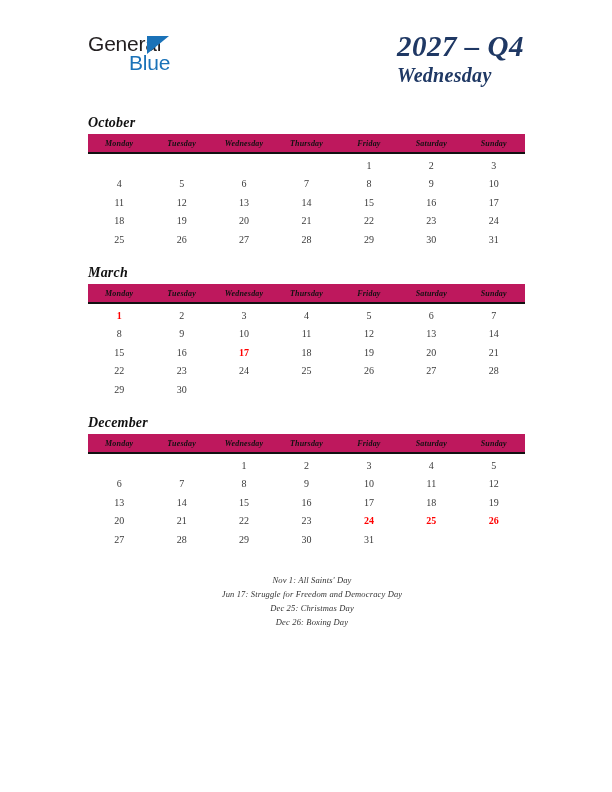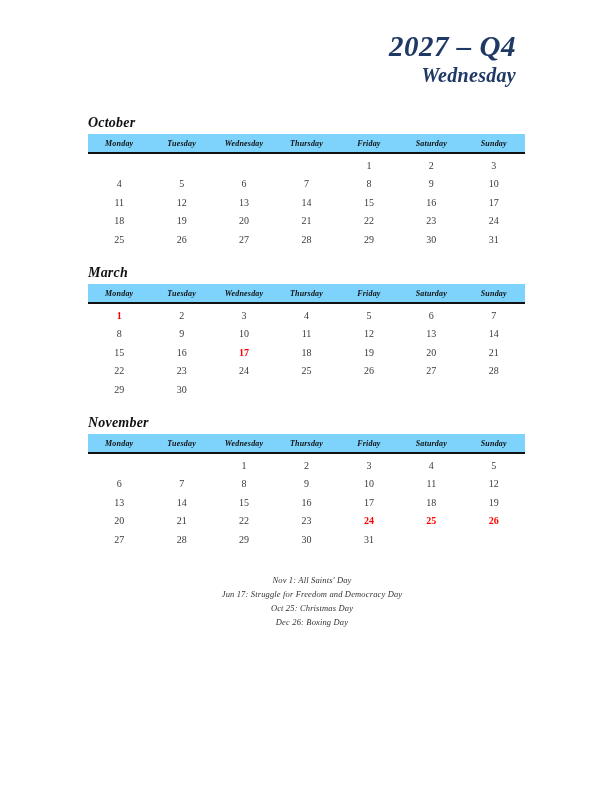--- a/index.html
+++ b/index.html
@@ -62,23 +62,22 @@
     top: 19px;
     font-family: "Liberation Sans", sans-serif;
     font-size: 21px;
     letter-spacing: -0.2px;
     color: #1a72b8;
     line-height: 22px;
   }
 
   .title-block {
     position: absolute;
-    right: 96px;
+    right: 88px;
     top: 30px;
-    text-align: right;
     color: #1f3864;
   }
   .title-main {
     font-family: "Liberation Serif", serif;
     font-style: italic;
     font-weight: bold;
     font-size: 29px;
     line-height: 32px;
     color: #1f3864;
     letter-spacing: 0.5px;
@@ -115,21 +114,21 @@
     height: 20px;
     letter-spacing: 0.2px;
   }
 
   table.cal {
     width: 437px;
     border-collapse: collapse;
     table-layout: fixed;
   }
   table.cal th {
-    background: #7dd3fc;
+    background: #be185d;
     border-bottom: 2px solid #111111;
     font-family: "Liberation Serif", serif;
     font-style: italic;
     font-weight: bold;
     font-size: 8px;
     color: #111111;
     height: 18px;
     text-align: center;
     padding: 0;
     letter-spacing: 0.2px;
@@ -168,20 +167,25 @@
     letter-spacing: 0.15px;
   }
 </style>
 </head>
 <body>
 
 <div class="page">
 
   <div class="header">
 
+    <div class="logo">
+      <span class="logo-general">General</span>
+      <span class="logo-tri"></span>
+      <span class="logo-blue">Blue</span>
+    </div>
 
     <div class="title-block">
       <div class="title-main">2027 – Q4</div>
       <div class="title-sub">Wednesday</div>
     </div>
 
   </div>
 
   <div class="month" id="month-0">
     <div class="month-title">October</div>
@@ -305,21 +309,21 @@
             <td class="pad"></td>
             <td class="pad"></td>
             <td class="pad"></td>
             <td class="pad"></td>
           </tr>
         </tbody>
     </table>
   </div>
 
   <div class="month" id="month-2">
-    <div class="month-title">November</div>
+    <div class="month-title">December</div>
     <table class="cal">
       <thead>
           <tr>
             <th>Monday</th>
             <th>Tuesday</th>
             <th>Wednesday</th>
             <th>Thursday</th>
             <th>Friday</th>
             <th>Saturday</th>
             <th>Sunday</th>
@@ -371,17 +375,17 @@
             <td class="pad"></td>
             <td class="pad"></td>
           </tr>
         </tbody>
     </table>
   </div>
 
   <div class="legend">
       <div class="legend-item">Nov 1: All Saints' Day</div>
       <div class="legend-item">Jun 17: Struggle for Freedom and Democracy Day</div>
-      <div class="legend-item">Oct 25: Christmas Day</div>
+      <div class="legend-item">Dec 25: Christmas Day</div>
       <div class="legend-item">Dec 26: Boxing Day</div>
     </div>
 
 </div>
 
 </body></html>

